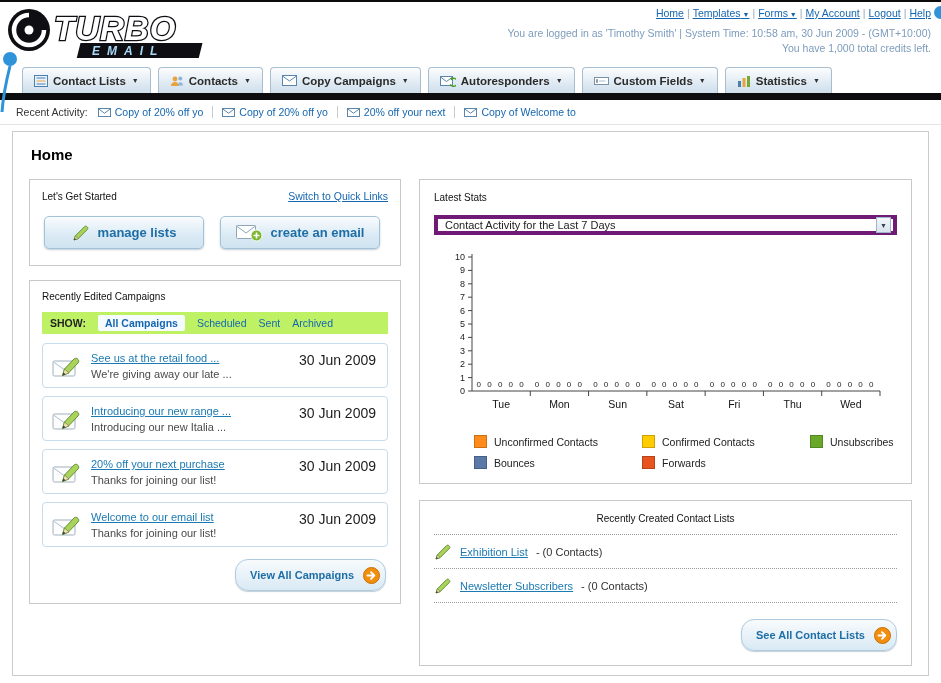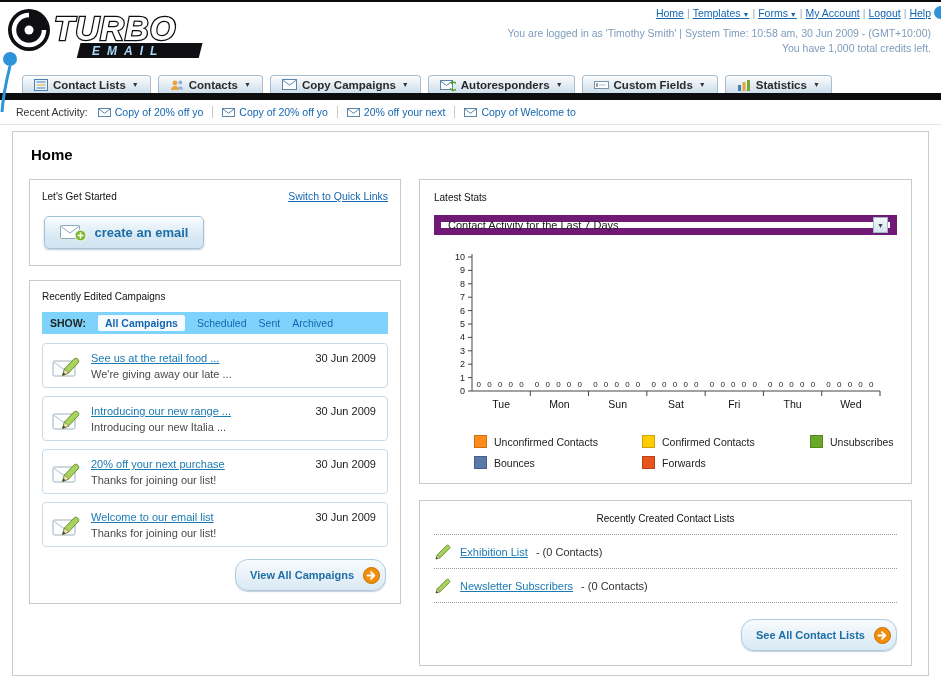--- a/index.html
+++ b/index.html
@@ -25,21 +25,21 @@
   .edge-dot { position:absolute; right:-6px; top:4px; width:13px; height:13px; border-radius:50%; background:#2e93d8; }
   .header-right { text-align:right; font-size:10.5px; line-height:1.25; padding-top:2px; }
   .top-links a { color:#1566b0; text-decoration:underline; }
   .top-sep { color:#94a9bd; margin:0 3px; }
   .dd-caret { font-size:7px; color:#1566b0; }
   .login-info { color:#7d9cbc; margin-top:7px; }
   .credits-info { color:#7d9cbc; margin-top:2px; }
 
   
   .nav-row { display:flex; align-items:flex-end; gap:7px; padding-left:22px; height:29px; }
-  .nav-tab { display:flex; align-items:center; gap:5px; height:18px; padding:0 11px;
+  .nav-tab { display:flex; align-items:center; gap:5px; height:26px; padding:0 11px;
     background:linear-gradient(#fcfdfe, #dbe7f1 70%, #cfdfec);
     border:1px solid #a7bed0; border-bottom:none; border-radius:4px 4px 0 0;
     font-size:11.5px; font-weight:bold; color:#2b2b2b; cursor:pointer; box-shadow:inset 0 1px 0 #fff; }
   .nav-caret { font-size:7px; color:#333; margin-left:1px; }
   .dark-bar { height:7px; background:#0d0d0f; }
 
   
   .recent-activity { display:flex; align-items:center; height:25px; padding:0 16px; font-size:10.5px; color:#333; border-bottom:1px solid #e4e4e4; }
   .ra-label { margin-right:10px; }
   .ra-items { display:flex; align-items:center; }
@@ -60,38 +60,38 @@
   
   .box-get-started { margin-bottom:14px; }
   .gs-head { display:flex; justify-content:space-between; align-items:center; margin-bottom:12px; }
   .gs-buttons { display:flex; gap:16px; padding:2px 2px 6px; }
   .big-btn { display:inline-flex; align-items:center; justify-content:center; gap:8px; min-width:160px; height:33px;
     background:linear-gradient(#fafcfe, #dcebf5 55%, #cfe3f0);
     border:1px solid #a2c2d8; border-radius:5px; box-shadow:0 1px 2px rgba(60,90,120,.3);
     font-family:"Liberation Sans",sans-serif; font-size:13px; font-weight:bold; color:#1e6ea6; cursor:pointer; }
 
   
-  .camp-tabs { display:flex; align-items:center; gap:12px; background:#7dd3fc; height:22px; padding:0 8px; font-size:10.5px; margin:10px 0 9px; }
+  .camp-tabs { display:flex; align-items:center; gap:12px; background:#bef264; height:22px; padding:0 8px; font-size:10.5px; margin:10px 0 9px; }
   .show-label { font-weight:bold; color:#222; }
   .camp-tab { color:#1566b0; cursor:pointer; }
   .camp-tab.active { background:#f6fbff; padding:2px 7px; border-radius:2px; font-weight:bold; }
   .camp-item { position:relative; border:1px solid #c6dbec; border-radius:4px; padding:7px 84px 7px 48px; margin-bottom:8px; min-height:44px; }
   .camp-icon { position:absolute; left:9px; top:8px; }
   .camp-title { display:inline-block; font-size:11px; color:#1b7ab2; text-decoration:underline; margin-bottom:4px; }
   .camp-sub { font-size:11px; color:#4a4a4a; }
-  .camp-date { position:absolute; right:11px; top:8px; font-size:11px; color:#1c1c1c; }
+  .camp-date { position:absolute; right:11px; top:8px; font-size:14px; color:#1c1c1c; }
   .camp-footer { display:flex; justify-content:flex-end; padding:4px 2px 2px; }
   .pill-btn { display:inline-flex; align-items:center; gap:9px; height:32px; padding:0 5px 0 14px;
     background:linear-gradient(#f8fbfd, #d9e9f4); border:1px solid #afcbdf; border-radius:13px;
     box-shadow:0 1px 1px rgba(60,90,120,.3);
     font-family:"Liberation Sans",sans-serif; font-size:11px; font-weight:bold; color:#1e6ea6; cursor:pointer; }
 
   
   .box-stats { padding:12px 14px 12px; }
-  .stats-select { display:flex; justify-content:space-between; align-items:center; border:7px solid #701a75; height:20px;
+  .stats-select { display:flex; justify-content:space-between; align-items:center; border:4px solid #701a75; height:20px;
     padding:0 2px 0 7px; font-size:11px; color:#222; margin:12px 0 16px; cursor:pointer; background:#fff; }
   .select-caret { width:15px; height:16px; background:linear-gradient(#f4f7fa,#d7e3ee); border:1px solid #9fb6c9;
     font-size:7px; color:#345; display:flex; align-items:center; justify-content:center; }
   .chart-wrap { padding-left:8px; }
   .stats-legend { display:grid; grid-template-columns:168px 168px 1fr; row-gap:8px; padding:12px 0 2px 40px; }
   .legend-item { display:flex; align-items:center; gap:7px; font-size:10.5px; color:#222; }
   .legend-swatch { width:13px; height:13px; border:1px solid rgba(0,0,0,.2); flex:none; }
 
   
   .box-contacts { margin-top:16px; padding:12px 14px 14px; }
@@ -245,20 +245,30 @@
 <main class="content">
   <h1 class="page-title">Home</h1>
   <div class="columns">
     <div class="col-left">
       <section class="box box-get-started">
         <div class="gs-head">
           <span class="box-title">Let's Get Started</span>
           <a class="text-link">Switch to Quick Links</a>
         </div>
         <div class="gs-buttons">
+          <button class="big-btn">
+            <span class="icon">
+                <svg width="18" height="18" viewBox="0 0 18 18">
+                  <path d="M2 16l1.4-4.2 9.2-9.2c.6-.6 1.6-.6 2.2 0l.6.6c.6.6.6 1.6 0 2.2l-9.2 9.2z" fill="#a9d45c" stroke="#60832c" stroke-width="0.9"></path>
+                  <path d="M2 16l1.4-4.2 2.8 2.8z" fill="#f2dfb5" stroke="#60832c" stroke-width="0.7"></path>
+                  <path d="M2 16l.7-2.1 1.4 1.3z" fill="#333"></path>
+                </svg>
+              </span>
+            <span>manage lists</span>
+          </button>
           <button class="big-btn">
             <span class="icon">
                 <svg width="27" height="19" viewBox="0 0 27 19">
                   <rect x="0.5" y="2.5" width="19" height="13" rx="1" fill="#fff" stroke="#8fa6ba"></rect>
                   <path d="M0.5 3l9.5 7 9.5-7" fill="none" stroke="#8fa6ba"></path>
                   <circle cx="20.5" cy="12.5" r="5.5" fill="#7cb82f" stroke="#fff"></circle>
                   <path d="M20.5 9.5v6M17.5 12.5h6" stroke="#fff" stroke-width="1.6"></path>
                 </svg>
               </span>
             <span>create an email</span>

